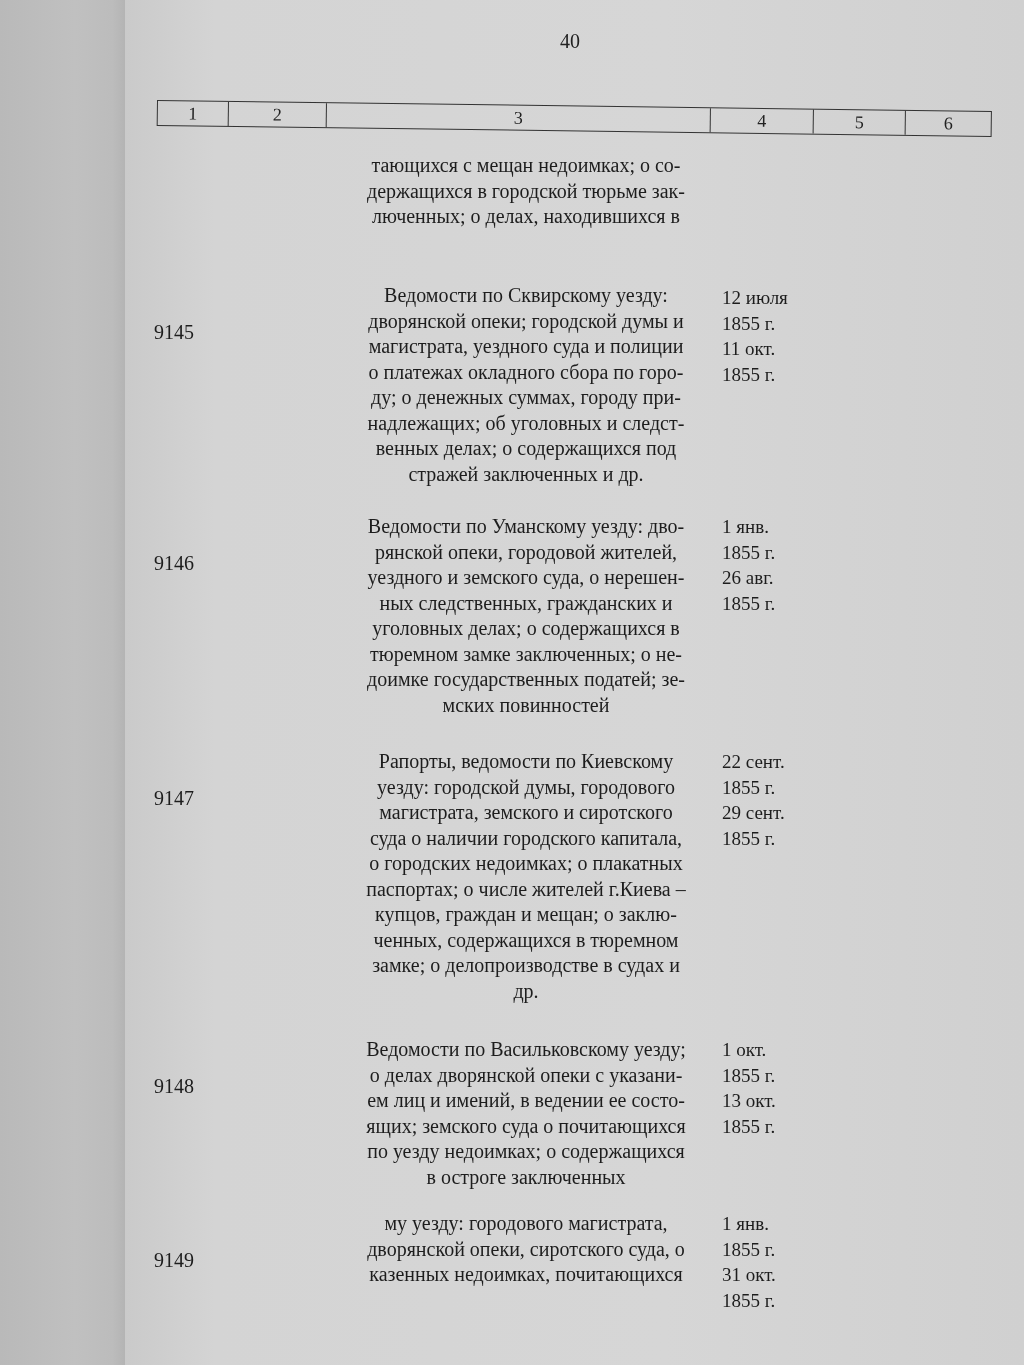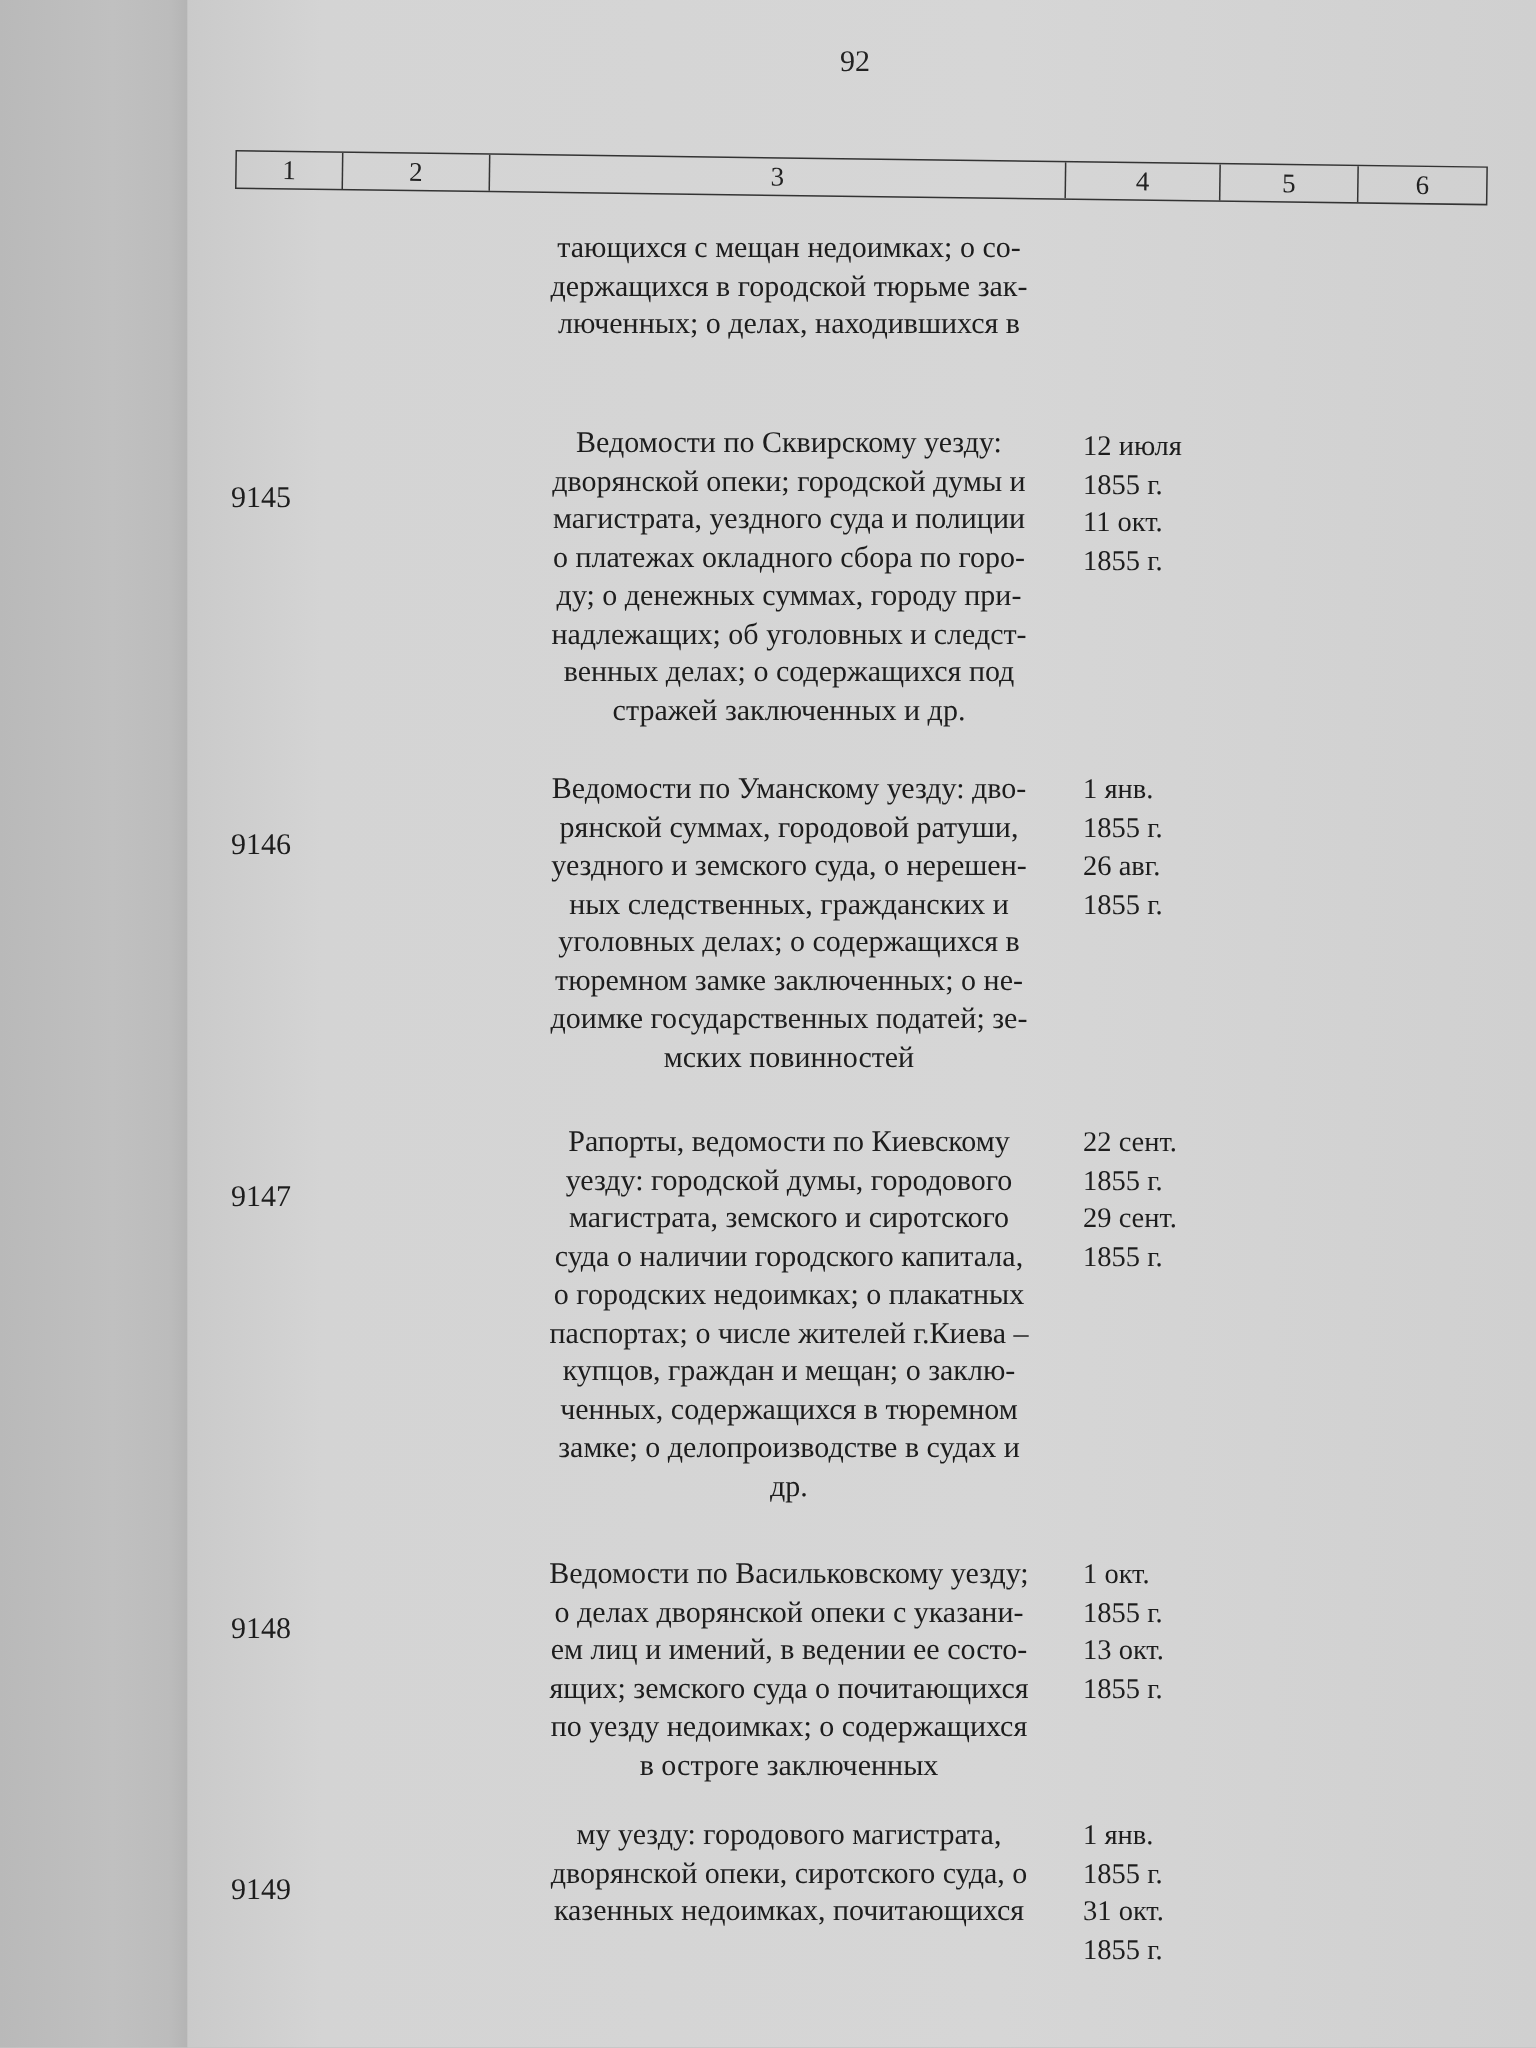--- a/index.html
+++ b/index.html
@@ -102,21 +102,21 @@
     display: block;
     white-space: nowrap;
   }
 </style>
 </head>
 <body>
 
 <div class="gutter"></div>
 <div class="page"></div>
 
-<div class="page-number">92</div>
+<div class="page-number">40</div>
 
 <div class="header-table">
   <div class="hcell hc1">1</div>
   <div class="hcell hc2">2</div>
   <div class="hcell hc3">3</div>
   <div class="hcell hc4">4</div>
   <div class="hcell hc5">5</div>
   <div class="hcell hc6">6</div>
 </div>
 
@@ -145,21 +145,21 @@
     <span class="line">1855 г.</span>
     <span class="line">11 окт.</span>
     <span class="line">1855 г.</span>
   </div>
 </div>
 
 <div class="entry" style="top:514px;">
   <div class="num">9146</div>
   <div class="desc">
     <span class="line">Ведомости по Уманскому уезду: дво-</span>
-    <span class="line">рянской суммах, городовой ратуши,</span>
+    <span class="line">рянской опеки, городовой жителей,</span>
     <span class="line">уездного и земского суда, о нерешен-</span>
     <span class="line">ных следственных, гражданских и</span>
     <span class="line">уголовных делах; о содержащихся в</span>
     <span class="line">тюремном замке заключенных; о не-</span>
     <span class="line">доимке государственных податей; зе-</span>
     <span class="line">мских повинностей</span>
   </div>
   <div class="dates">
     <span class="line">1 янв.</span>
     <span class="line">1855 г.</span>

